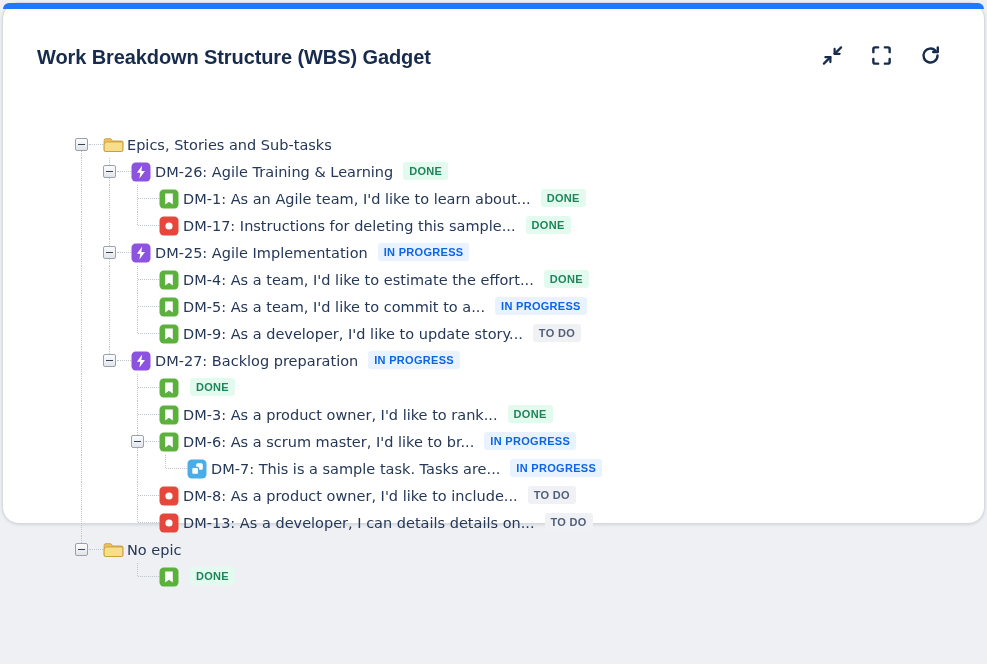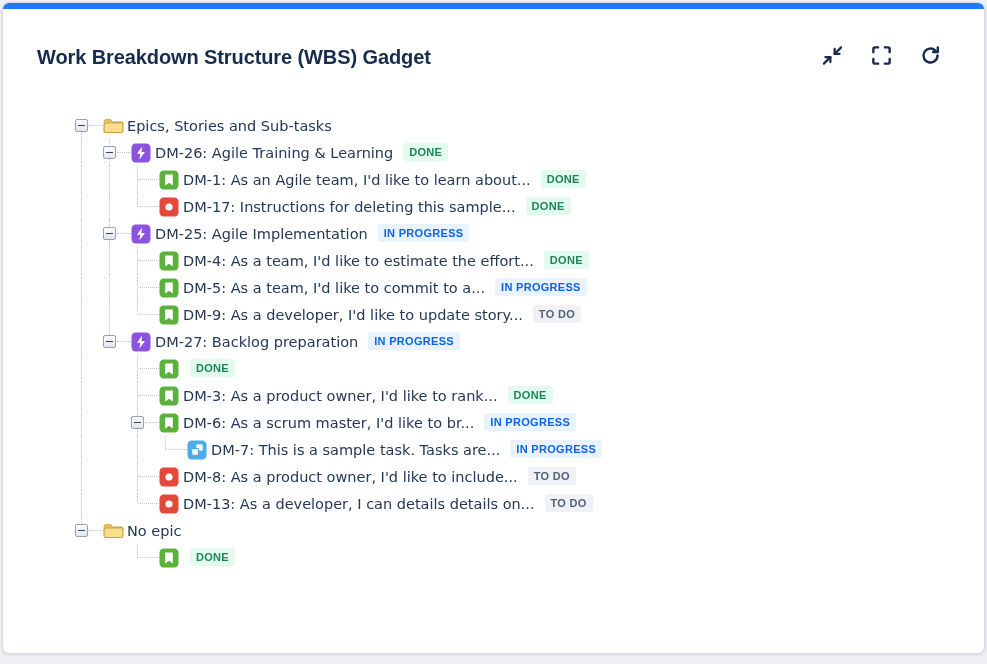--- a/index.html
+++ b/index.html
@@ -5,24 +5,24 @@
   html,body{margin:0;padding:0;}
   body{
     width:987px;height:664px;
     background:#eef0f3;
     font-family:"Liberation Sans", sans-serif;
     overflow:hidden;
   }
   .card{
     position:relative;
     margin:2px;
-    height:652px;
+    height:522px;
     background:#ffffff;
     border:1px solid #d5d9e0;
-    border-radius:7px;
+    border-radius:17px;
     box-shadow:0 1px 3px rgba(23,43,77,.12);
     box-sizing:border-box;
   }
   .accent{
     position:absolute;top:0;left:0;right:0;height:6px;
     border-radius:8px 8px 0 0;
   }
   .header{
     display:flex;align-items:center;justify-content:space-between;
     padding:40px 40px 0 34px;
@@ -31,21 +31,21 @@
     margin:0;
     font-size:20px;font-weight:700;color:#172b4d;
     letter-spacing:-.1px;
   }
   .toolbar{display:flex;align-items:center;gap:21px;}
   .tool-btn{
     background:transparent;border:none;padding:1px;margin:0;
     width:28px;height:28px;cursor:pointer;display:flex;align-items:center;justify-content:center;
   }
   .tree{
-    margin-top:41px;
+    margin-top:60px;
     padding-left:72px;
     --dot:#bfc6ce;
   }
   .row{display:flex;align-items:center;height:27px;white-space:nowrap;}
   .cell{position:relative;width:28px;height:27px;flex:0 0 28px;}
   .cell::before,.cell::after{content:none;}
   .g-v::before,.g-t::before,.g-bt::before{
     content:"";position:absolute;left:6px;top:0;height:27px;border-left:1px dotted var(--dot);
   }
   .g-l::before,.g-bl::before{

